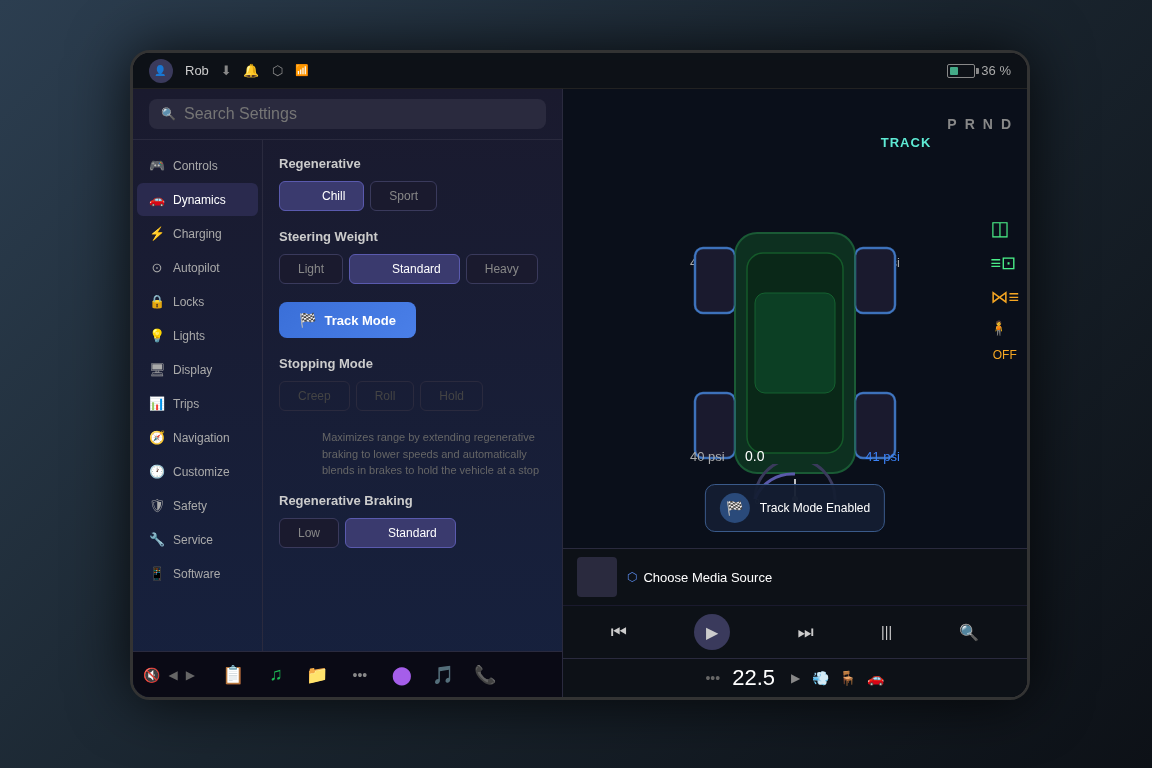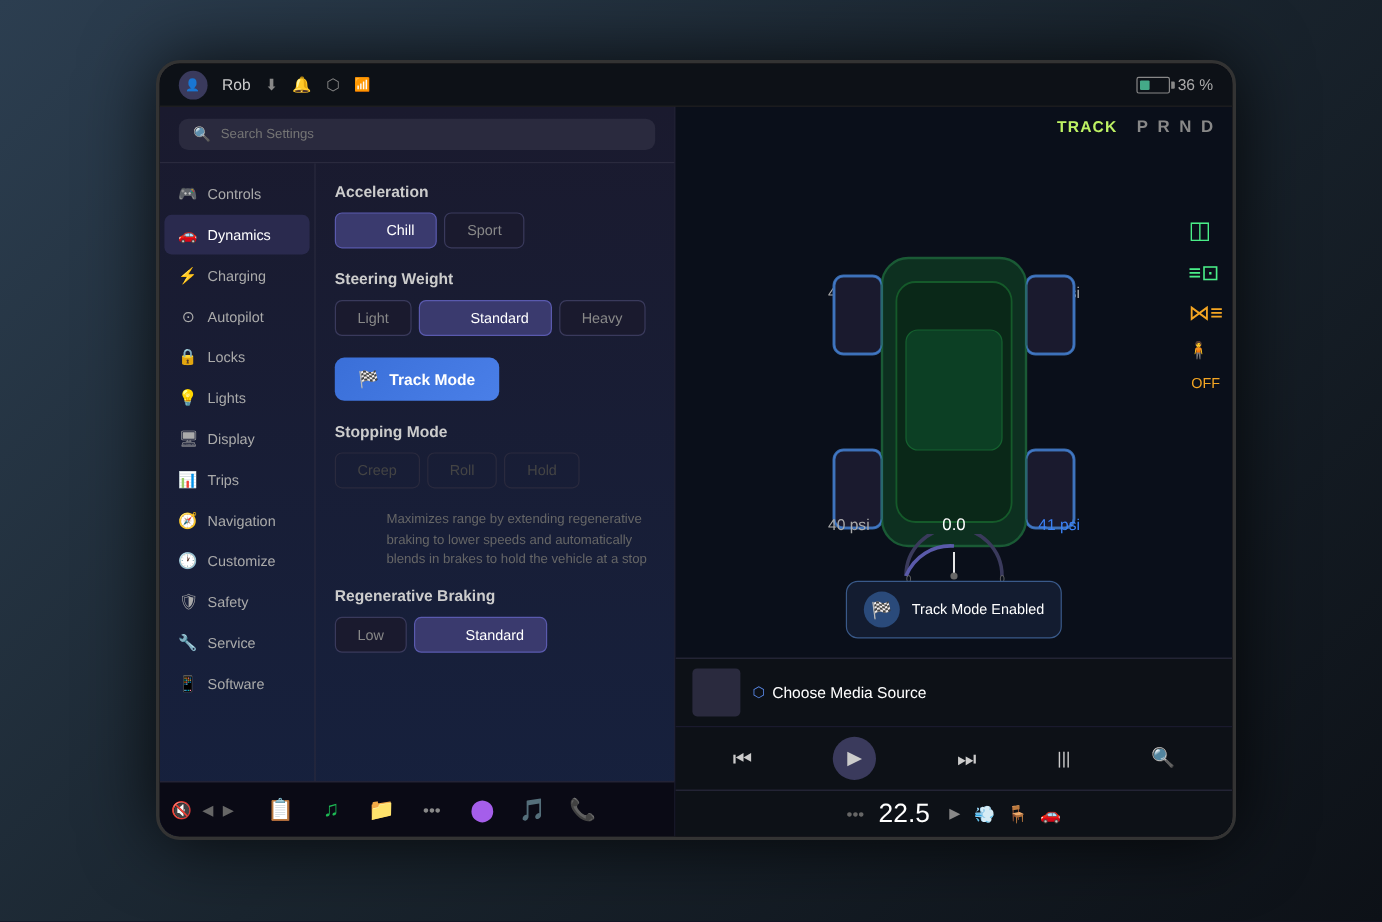--- a/index.html
+++ b/index.html
@@ -115,21 +115,21 @@
       align-items: center;
       padding: 6px 12px;
       gap: 8px;
     }
 
     .search-input-wrapper input {
       background: none;
       border: none;
       outline: none;
       color: #aaa;
-      font-size: 11px;
+      font-size: 16px;
       width: 100%;
     }
 
     .search-icon { color: #666; font-size: 12px; }
 
     
     .settings-content {
       flex: 1;
       display: flex;
       overflow: hidden;
@@ -317,24 +317,25 @@
       font-size: 14px;
       font-weight: bold;
     }
 
     .gear-p { color: #888; }
     .gear-r { color: #888; }
     .gear-n { color: #888; }
     .gear-d { color: #888; }
 
     .track-label {
-      color: #bef264;
+      color: #5eead4;
       font-size: 13px;
       font-weight: bold;
       letter-spacing: 1px;
+      margin-top: 38px;
     }
 
     
     .vehicle-viz {
       flex: 1;
       display: flex;
       align-items: center;
       justify-content: center;
       position: relative;
       padding: 10px;
@@ -537,21 +538,21 @@
               <span>Service</span>
             </div>
             <div class="nav-item">
               <span class="nav-icon">📱</span>
               <span>Software</span>
             </div>
           </div>
 
           <div class="settings-detail">
 
-            <div class="section-title">Acceleration</div>
+            <div class="section-title">Regenerative</div>
             <div class="button-group">
               <button class="btn-option active">Chill</button>
               <button class="btn-option">Sport</button>
             </div>
 
             <div class="section-title">Steering Weight</div>
             <div class="button-group">
               <button class="btn-option">Light</button>
               <button class="btn-option active">Standard</button>
               <button class="btn-option">Heavy</button>
@@ -652,21 +653,21 @@
             </svg>
 
             <div style="position:absolute;bottom:48px;left:5px;">
               <span style="color:#aaa;font-size:13px;font-weight:500;">40 psi</span>
             </div>
 
             <div style="position:absolute;bottom:48px;right:5px;">
               <span style="color:#3b82f6;font-size:13px;font-weight:500;">41 psi</span>
             </div>
 
-            <div style="position:absolute;bottom:5px;left:50%;transform:translateX(-50%);text-align:center;">
+            <div style="position:absolute;bottom:5px;left:50%;transform:translateX(-50%);">
               <div style="color:#fff;font-size:14px;font-weight:500;">0.0</div>
               <svg width="100" height="40" viewBox="0 0 100 40">
                 <path d="M 10 35 A 40 40 0 0 1 90 35" fill="none" stroke="#3a3a5c" stroke-width="3"></path>
                 <path d="M 10 35 A 40 40 0 0 1 50 10" fill="none" stroke="#5a5aaa" stroke-width="3"></path>
                 <line x1="50" y1="35" x2="50" y2="15" stroke="#fff" stroke-width="1.5"></line>
                 <circle cx="50" cy="35" r="3" fill="#666"></circle>
                 <text x="10" y="40" fill="#666" font-size="8">0</text>
                 <text x="88" y="40" fill="#666" font-size="8">0</text>
               </svg>
             </div>

